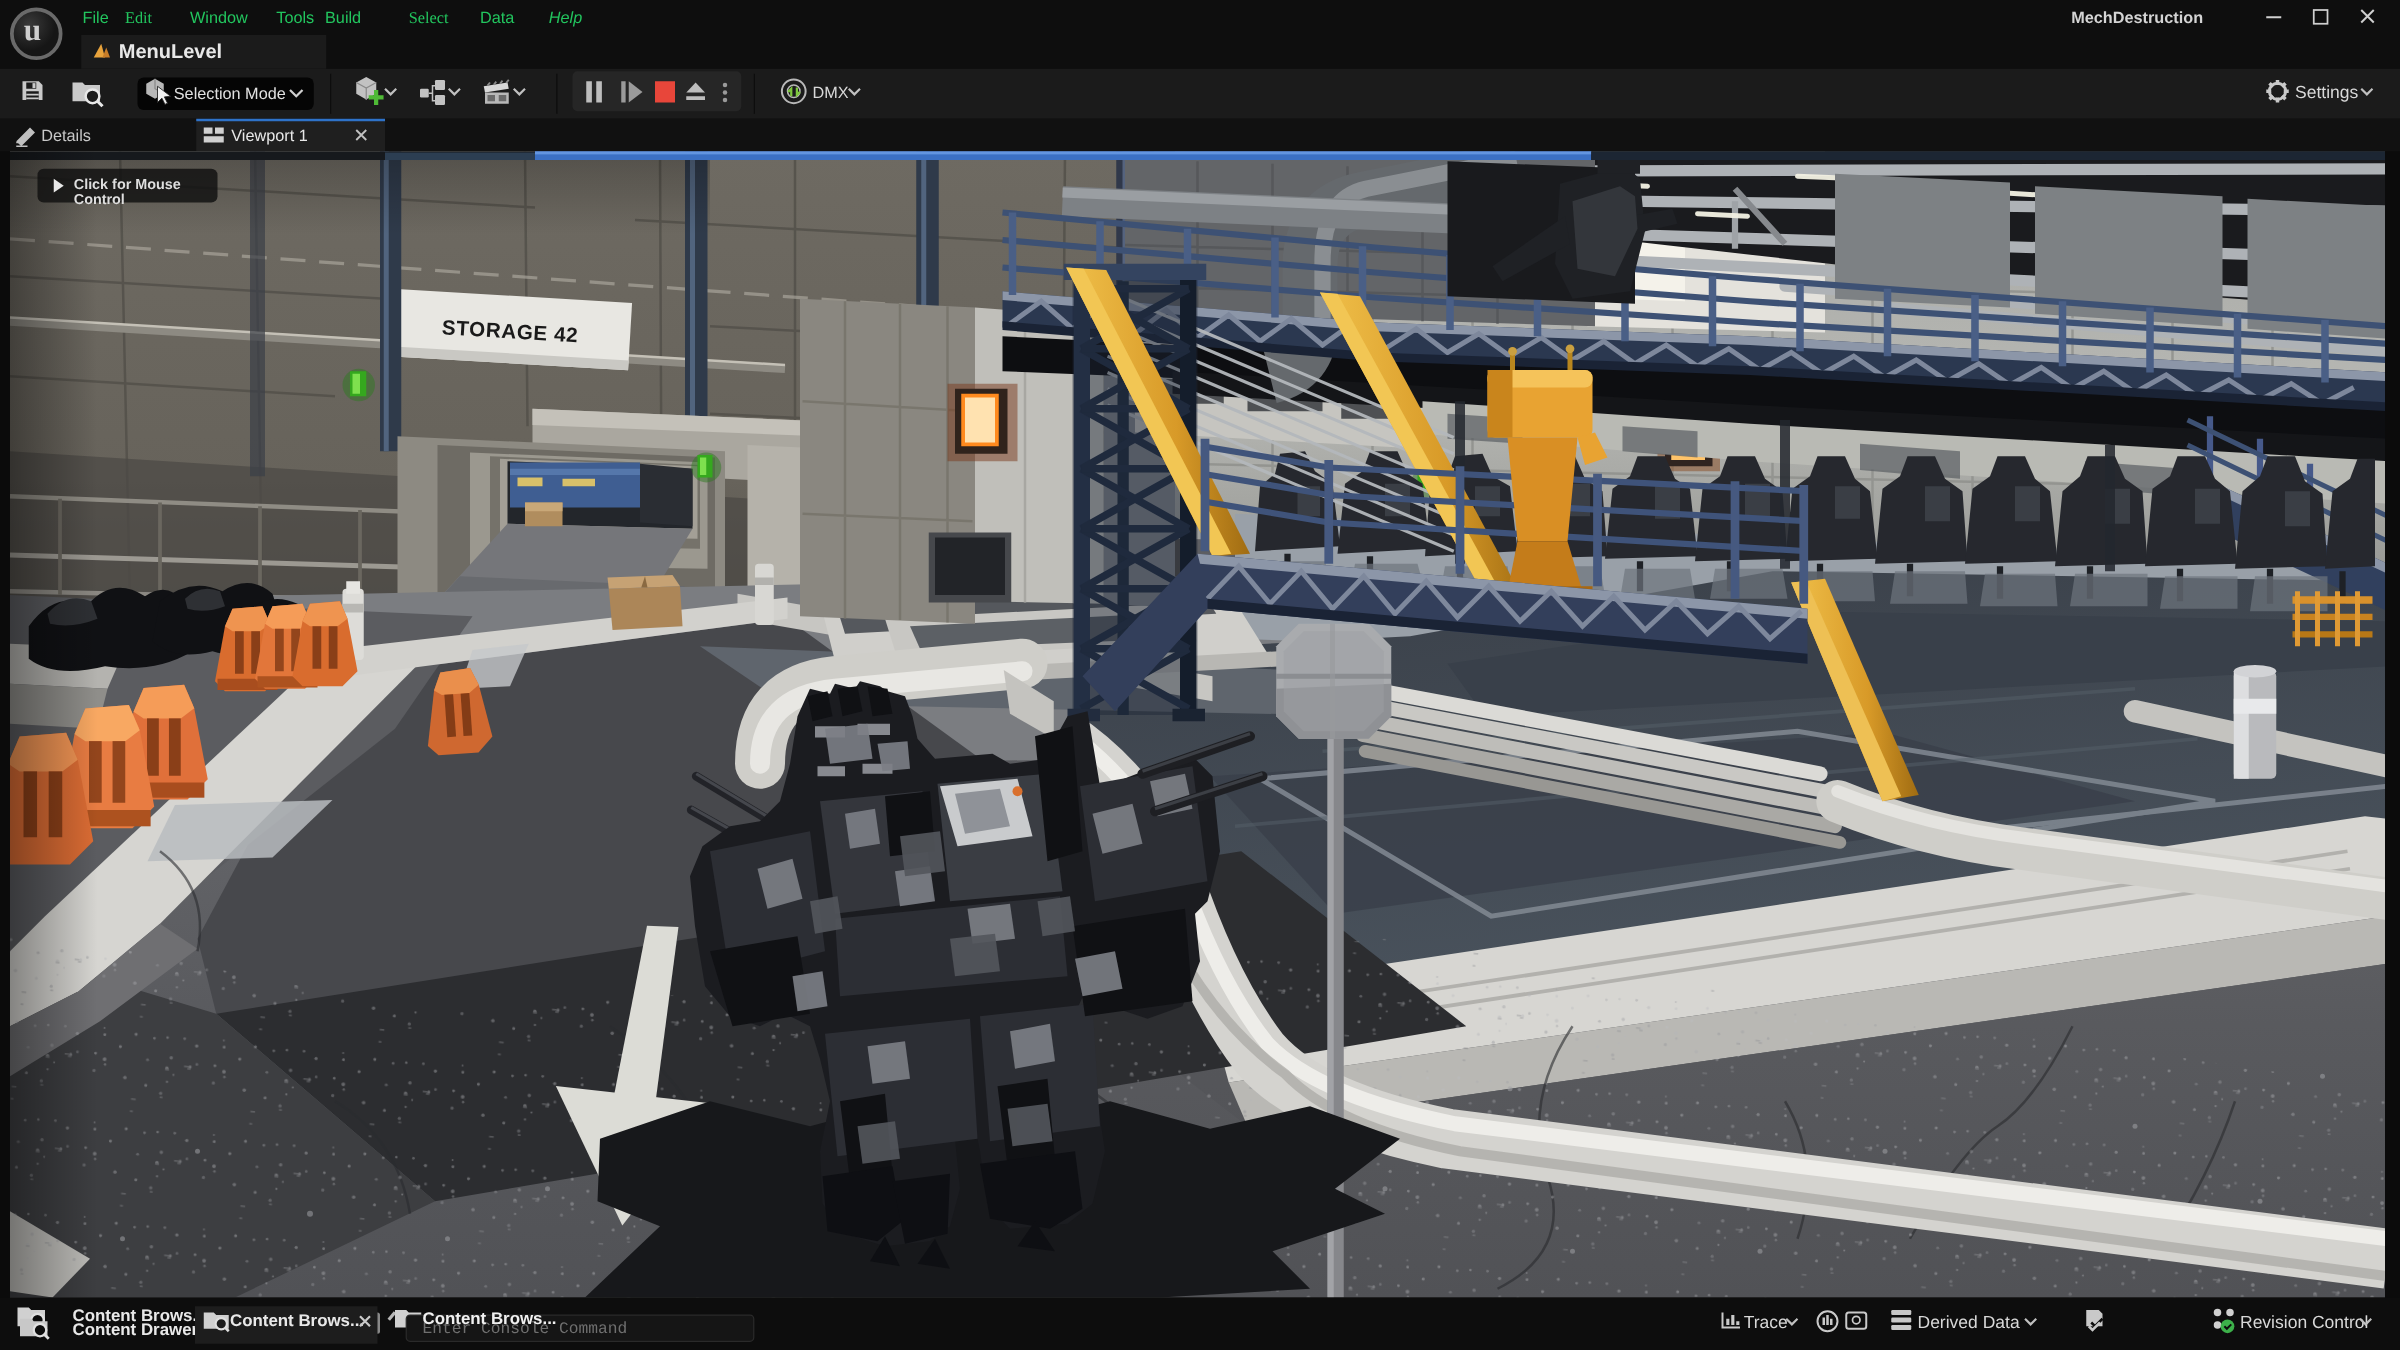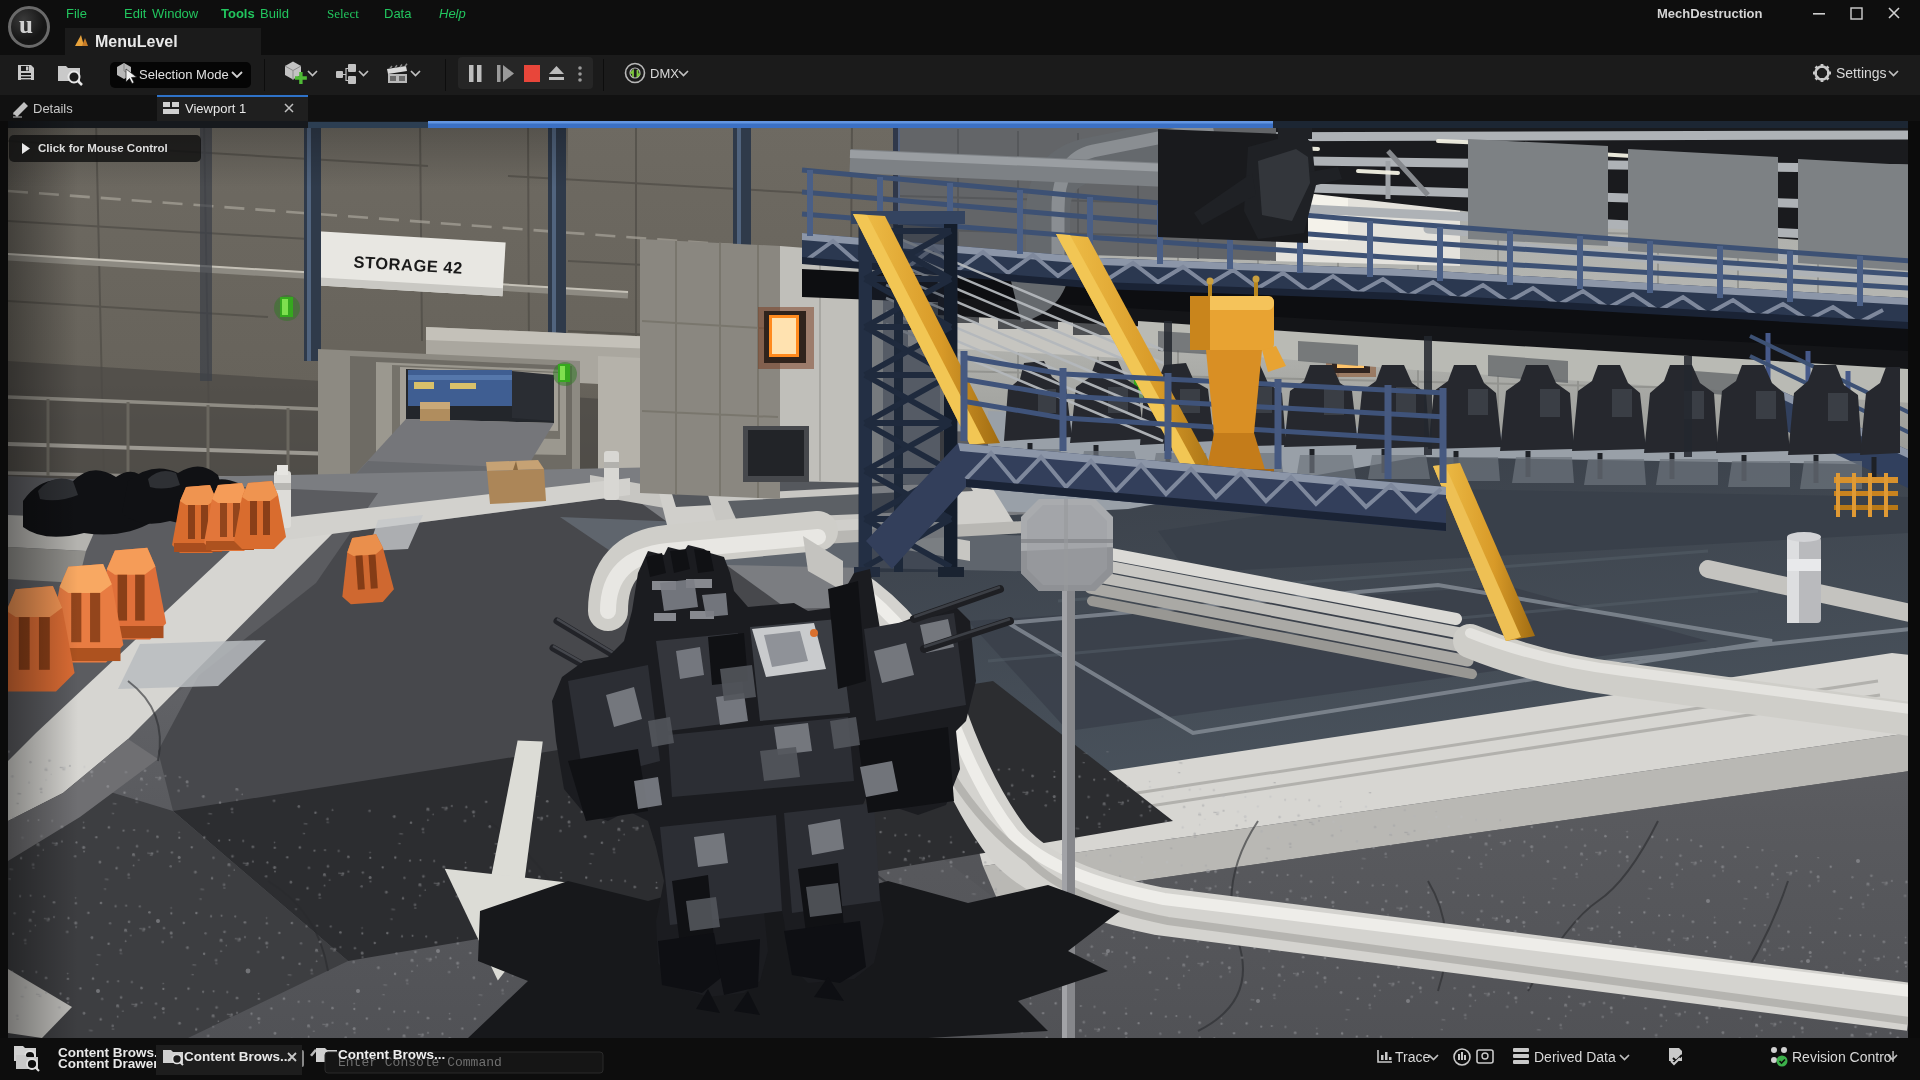--- a/index.html
+++ b/index.html
@@ -23,23 +23,23 @@
   #bottombar { position:absolute; left:0; top:1038px; width:1920px; height:42px; background:#0d0d0d; }
 </style>
 </head>
 <body>
 
 <div id="menubar"></div>
 <div id="logo">
     <span>u</span>
   </div>
 <div class="menu-item" style="left:66px;">File</div>
-<div class="menu-item" style="left:124px;">Edit</div>
+<div class="menu-item" style="left:100px;font-family:Liberation Serif, serif;">Edit</div>
 <div class="menu-item" style="left:152px;">Window</div>
-<div class="menu-item" style="left:221px;font-weight:bold;">Tools</div>
+<div class="menu-item" style="left:221px;">Tools</div>
 <div class="menu-item" style="left:260px;">Build</div>
 <div class="menu-item" style="left:327px;font-family:Liberation Serif, serif;">Select</div>
 <div class="menu-item" style="left:384px;">Data</div>
 <div class="menu-item" style="left:439px;font-style:italic;">Help</div>
 <div class="menu-item" style="left:1657px; color:#d4d4d4;font-weight:bold;">MechDestruction</div>
 
 <svg class="abs" style="left:1805px;top:0;" width="115" height="28">
   <rect x="8" y="13" width="12" height="1.6" fill="#cfcfcf"></rect>
   <rect x="46" y="8" width="11" height="11" fill="none" stroke="#cfcfcf" stroke-width="1.4"></rect>
   <path d="M84 8 L94 18 M94 8 L84 18" stroke="#cfcfcf" stroke-width="1.6"></path>
@@ -851,21 +851,21 @@
   <stop offset="0" stop-color="#000" stop-opacity="0.38"></stop>
         <stop offset="1" stop-color="#000" stop-opacity="0"></stop>
 </linearGradient>
 <rect x="0" y="0" width="70" height="917" fill="url(#vigl)"></rect>
 <linearGradient id="vigt" x1="0" y1="0" x2="0" y2="1">
   <stop offset="0" stop-color="#000" stop-opacity="0.22"></stop>
         <stop offset="1" stop-color="#000" stop-opacity="0"></stop>
 </linearGradient>
 <rect x="0" y="7" width="560" height="60" fill="url(#vigt)"></rect>
 </svg>
-<div style="position:absolute;left:1px;top:14px;width:192px;height:27px;background:rgba(16,16,16,0.82);border-radius:5px;padding-left:28px;">
+<div style="position:absolute;left:22px;top:14px;width:144px;height:27px;background:rgba(16,16,16,0.82);border-radius:5px;padding-left:28px;">
   <svg style="position:absolute;left:12px;top:7px;" width="10" height="13">
         <path d="M1 1 L9 6.5 L1 12 Z" fill="#e8e8e8"></path>
       </svg>
   <span style="position:absolute;left:29px;top:7px;color:#dedede;font-size:11.5px;font-weight:bold;">Click for Mouse Control</span>
 </div>
 </div>
 
 <div id="bottombar"></div>
 <svg class="abs" style="left:0;top:1038px;" width="1920" height="42">
 

